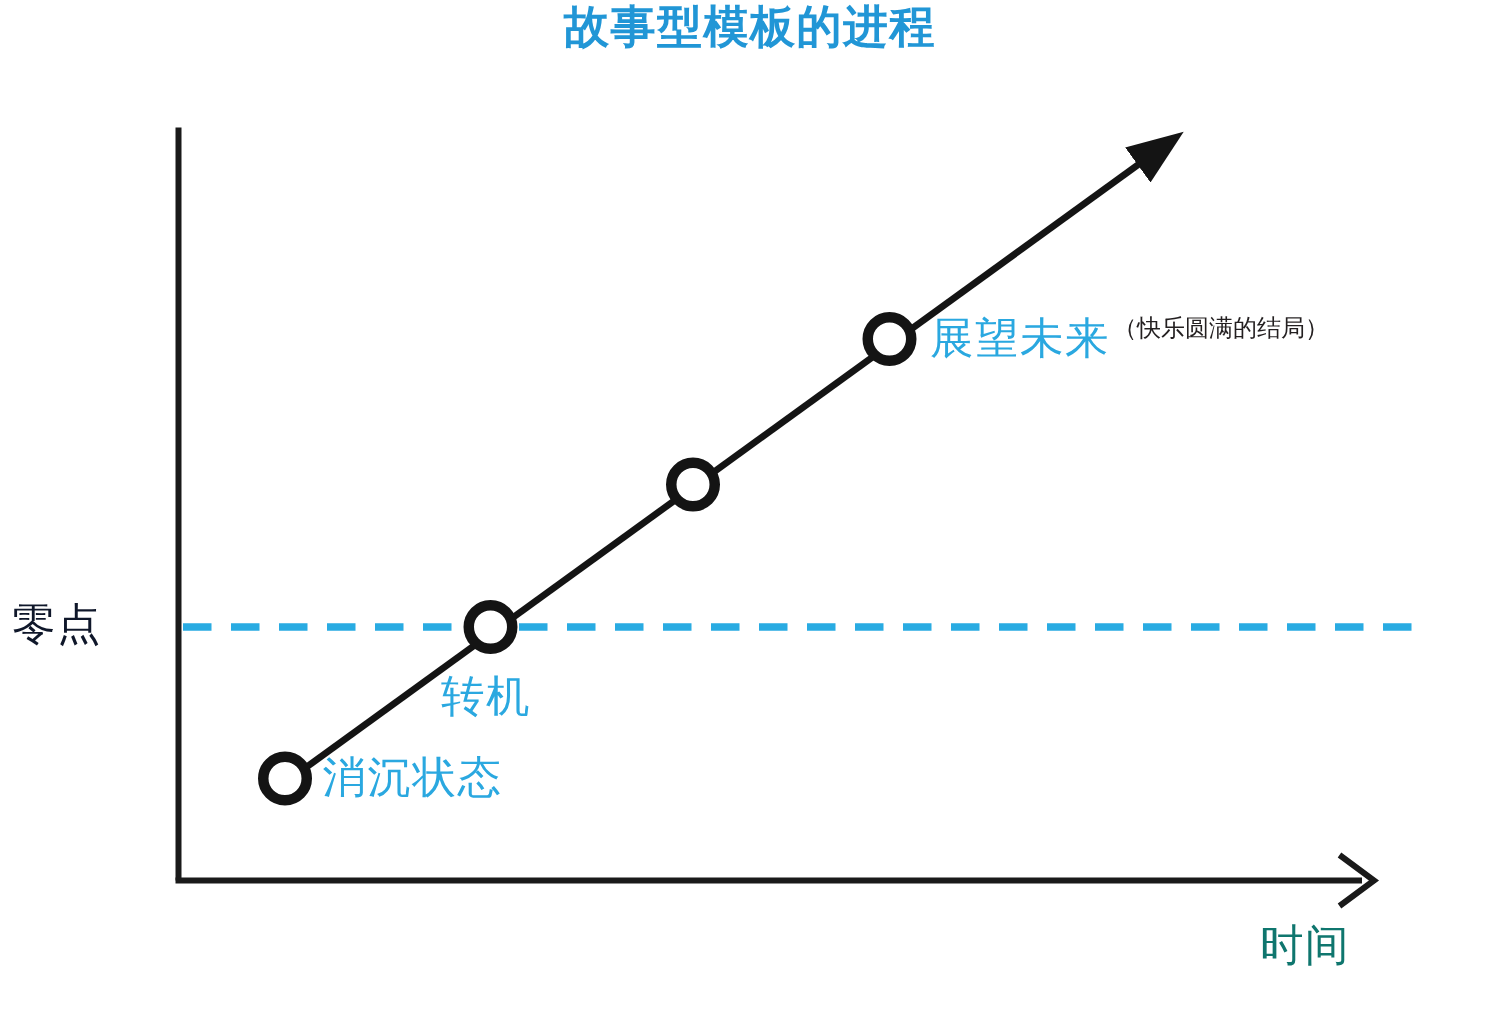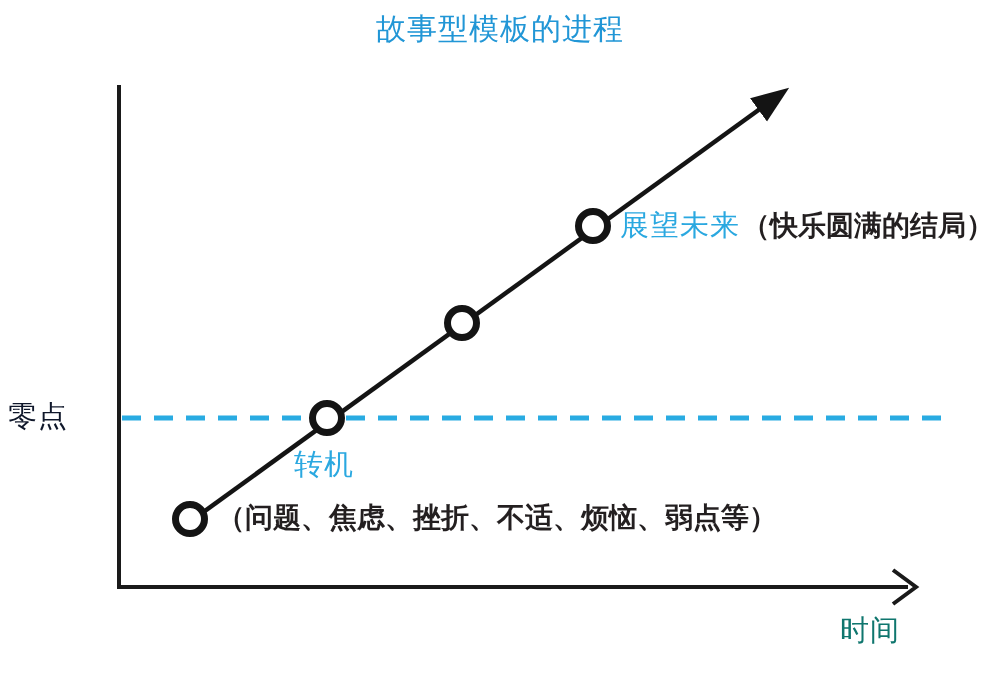--- a/index.html
+++ b/index.html
@@ -26,42 +26,42 @@
     width: 1000px;
     height: 674px;
   }
   .txt {
     position: absolute;
     white-space: nowrap;
     line-height: 1;
   }
   #chart-title {
     left: 0;
-    top: 14px;
+    top: 4px;
     width: 1000px;
     text-align: center;
     font-size: 30px;
     color: #2196d6;
     letter-spacing: 1px;
+    font-weight: bold;
   }
   .node-label {
     display: flex;
-    align-items: flex-end;
+    align-items: flex-start;
   }
   .node-key {
     font-size: 29px;
     color: #2aa8e0;
     letter-spacing: 1px;
   }
   .node-detail {
-    font-size: 28px;
+    font-size: 16px;
     color: #231f20;
     margin-left: 2px;
     letter-spacing: 0px;
-    font-weight: bold;
   }
   #label-outlook   { left: 620px; top: 211px; }
   #label-change    { left: 492px; top: 308px; }
   #label-turning   { left: 294px; top: 450px; }
   #label-low       { left: 215px; top: 504px; }
   #label-zero {
     left: 8px;
     top: 402px;
     font-size: 29px;
     color: #0f172a;
@@ -110,20 +110,20 @@
   </div>
 
   <div class="txt node-label" id="label-change">
   </div>
 
   <div class="txt node-label" id="label-turning">
     <span class="node-key">转机</span>
   </div>
 
   <div class="txt node-label" id="label-low">
-    <span class="node-detail">（问题、焦虑、挫折、不适、烦恼、弱点等）</span>
+    <span class="node-key">消沉状态</span>
   </div>
 
   <div class="txt" id="label-zero">零点</div>
 
   <div class="txt" id="label-time">时间</div>
 
 </div>
 
 </body></html>

